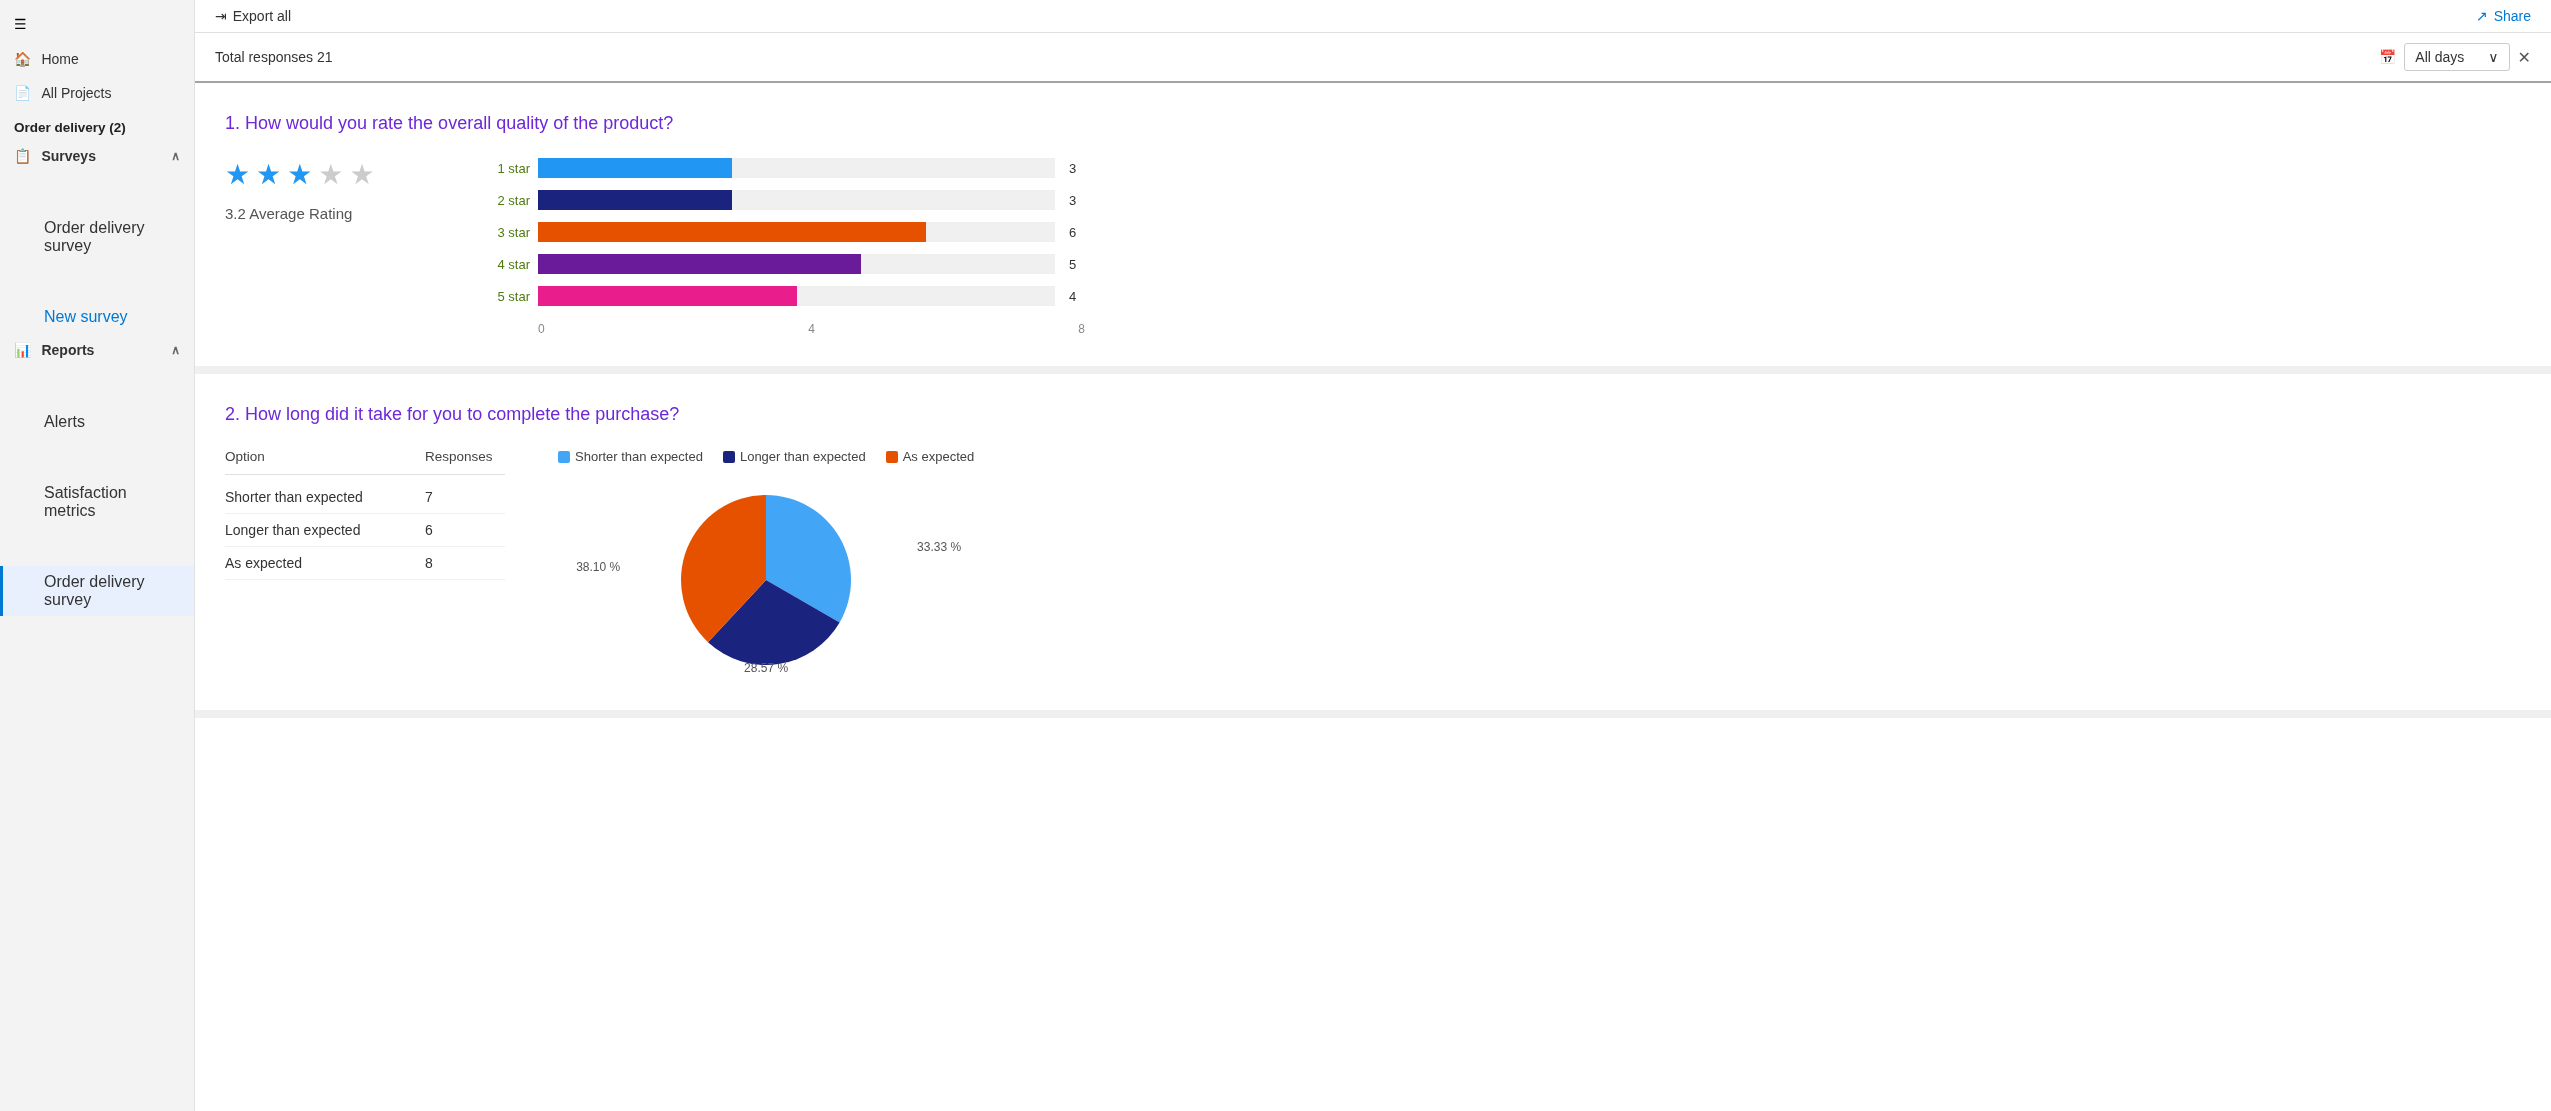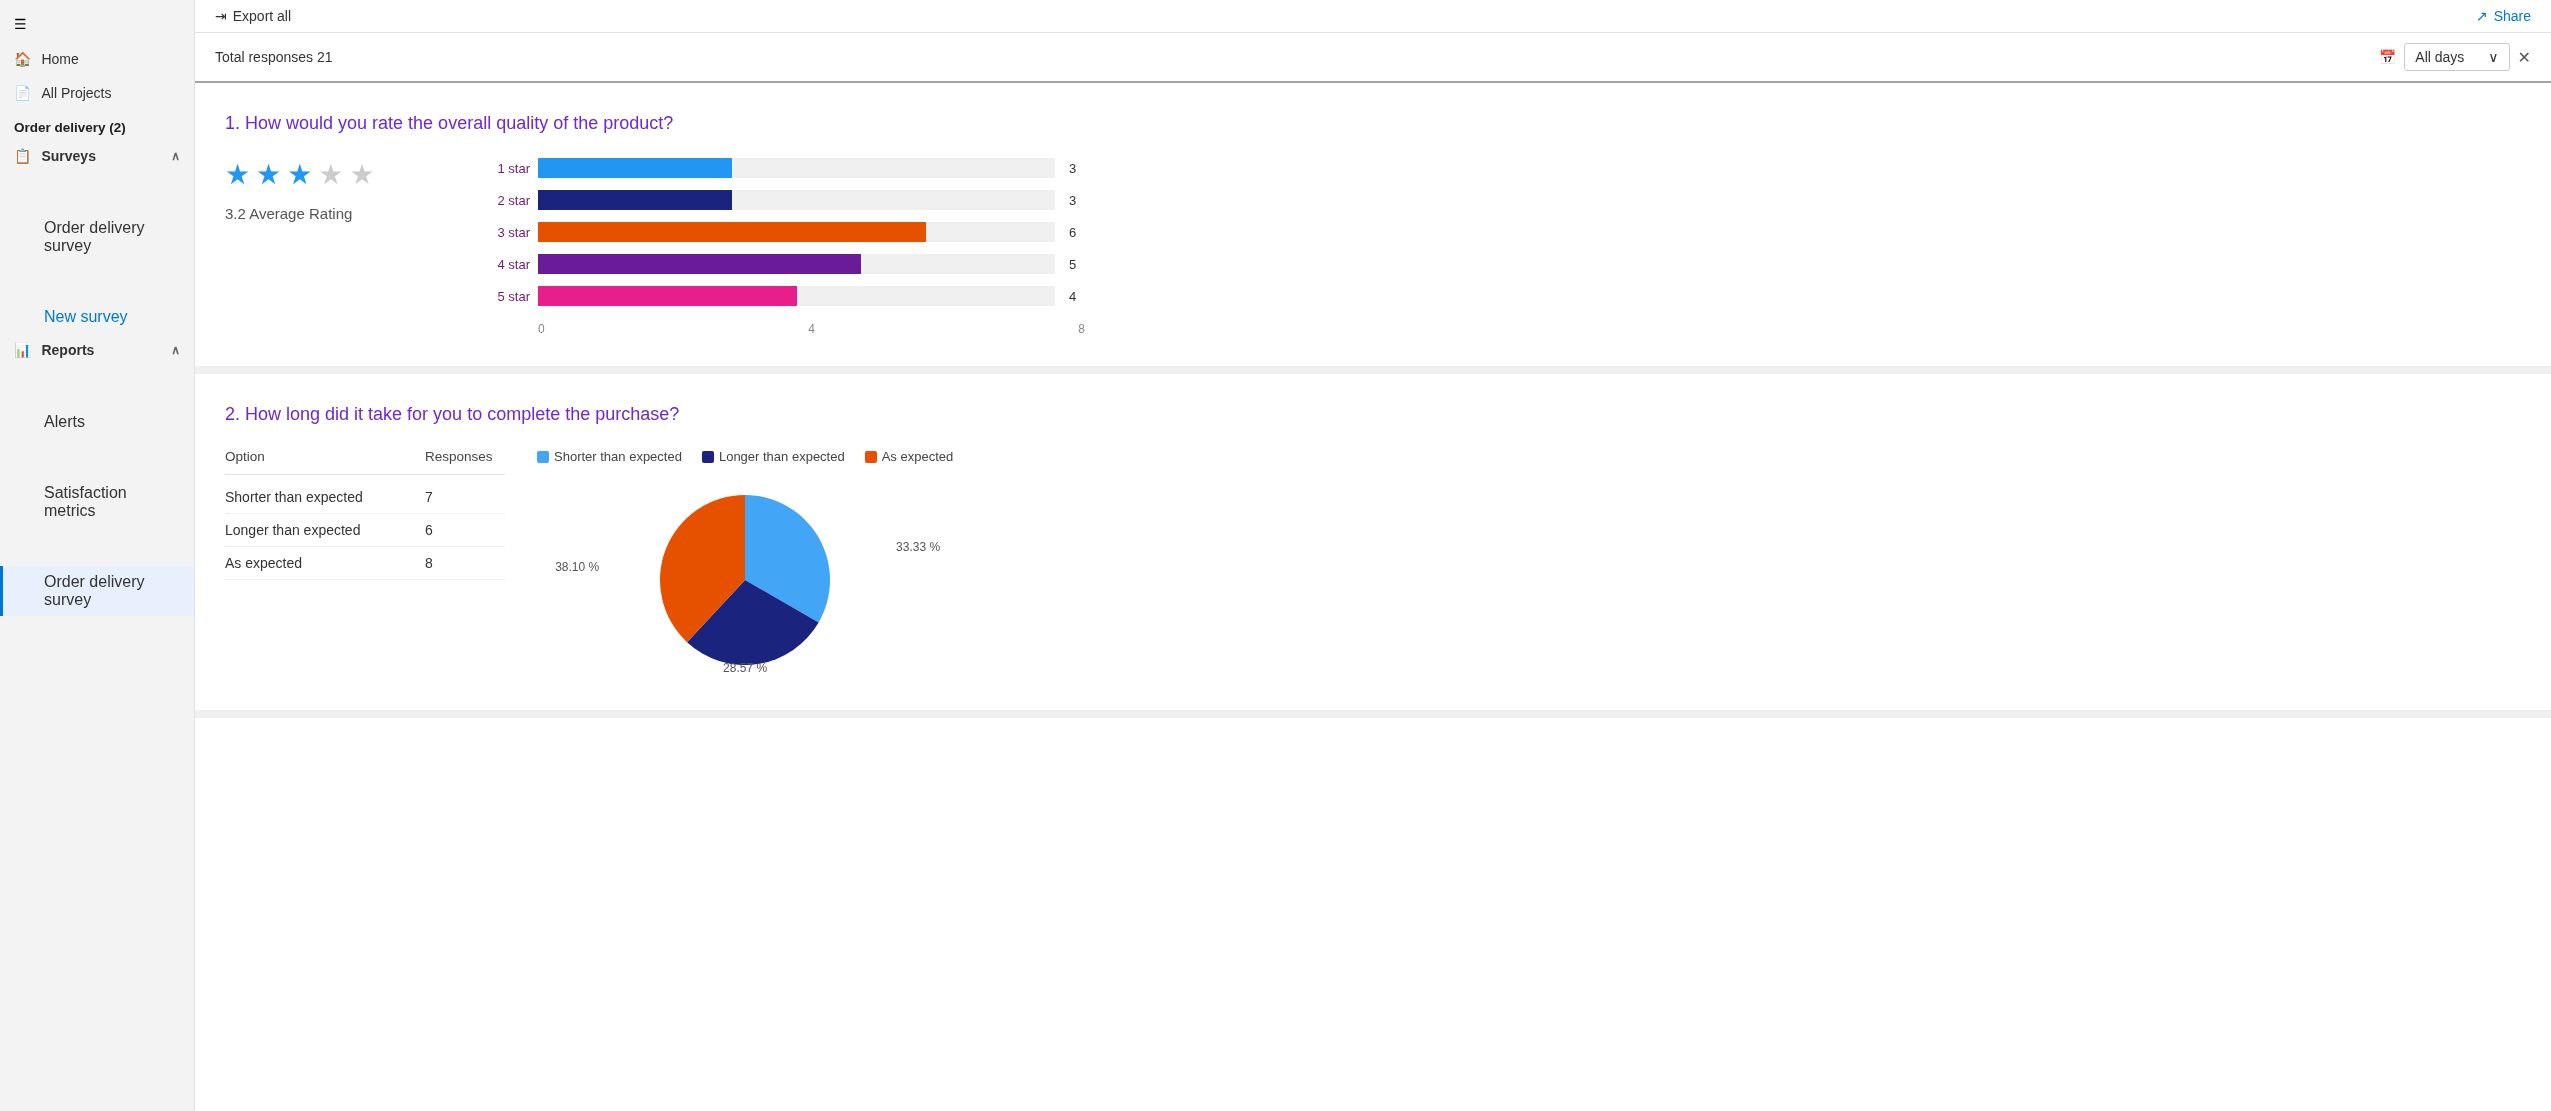--- a/index.html
+++ b/index.html
@@ -153,36 +153,36 @@
     .bar-chart-container {
       flex: 1;
       max-width: 600px;
     }
     .bar-row {
       display: flex;
       align-items: center;
       margin-bottom: 12px;
       gap: 8px;
     }
-    .bar-label { width: 45px; text-align: right; font-size: 13px; color: #701a75; }
+    .bar-label { width: 45px; text-align: right; font-size: 13px; color: #4d7c0f; }
     .bar-track { flex: 1; background: #f0f0f0; height: 20px; border-radius: 0; position: relative; }
     .bar-fill { height: 100%; border-radius: 0; }
     .bar-value { font-size: 13px; color: #333; margin-left: 6px; min-width: 16px; }
     .chart-axis {
       display: flex;
       align-items: center;
       margin-left: 53px;
       padding-top: 4px;
     }
     .axis-labels { display: flex; justify-content: space-between; width: 100%; font-size: 12px; color: #888; }
 
     
     .q2-body {
       display: flex;
-      gap: 32px;
+      gap: 53px;
       align-items: flex-start;
     }
     .q2-table { min-width: 280px; }
     .q2-table-header {
       display: flex;
       gap: 20px;
       font-weight: 500;
       color: #444;
       font-size: 13.5px;
       padding-bottom: 10px;

